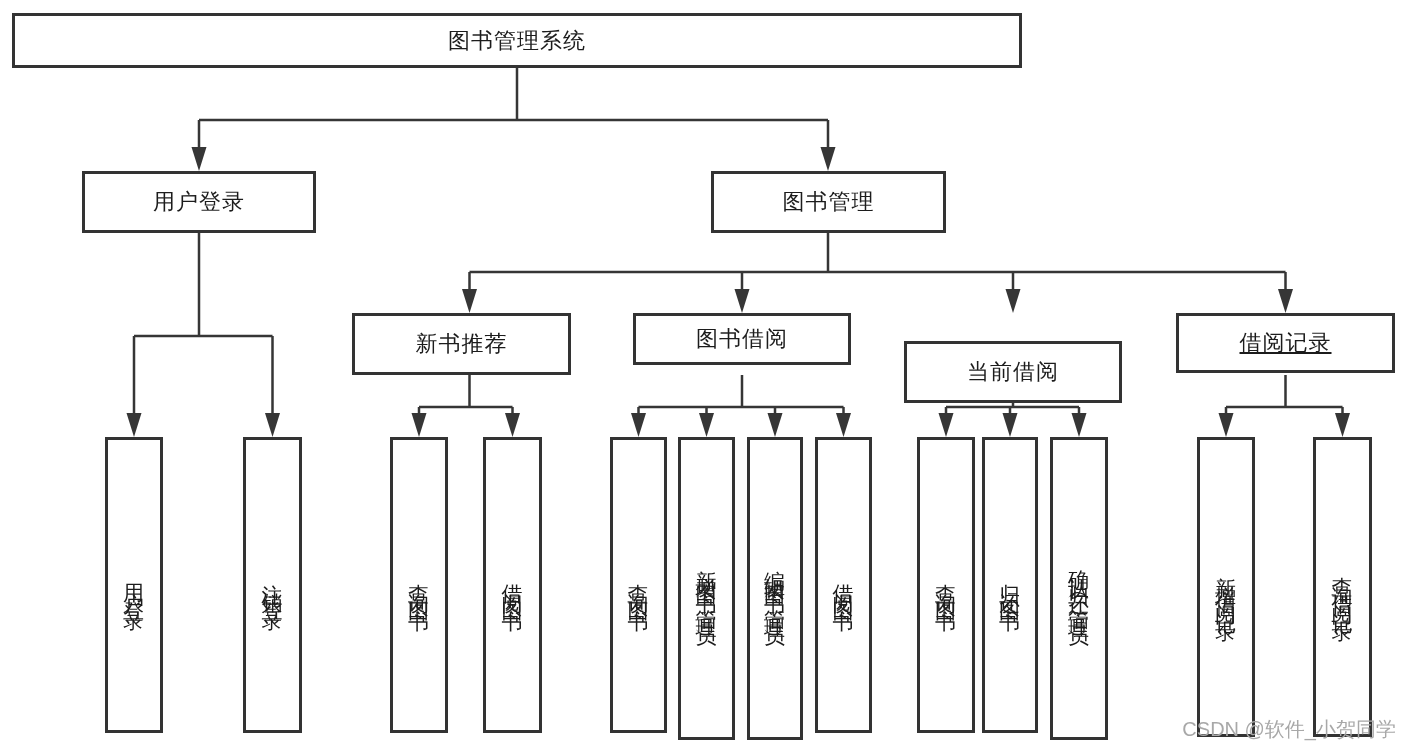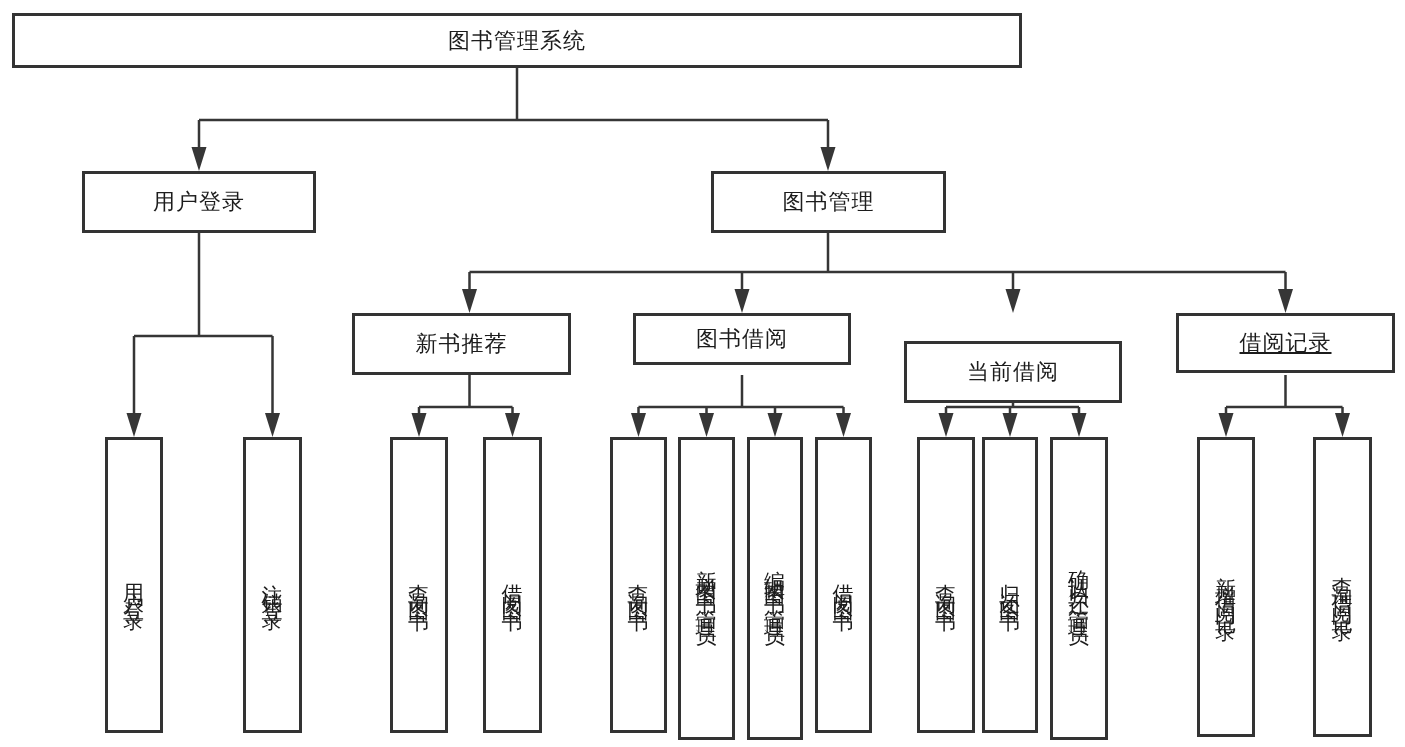--- a/index.html
+++ b/index.html
@@ -183,13 +183,14 @@
   <div class="node vbox n10">
     <span class="vtext">确认归还（管理员）</span>
   </div>
   <div class="node vbox n11">
     <span class="vtext">新增借阅记录</span>
   </div>
   <div class="node vbox n12">
     <span class="vtext">查询借阅记录</span>
   </div>
 
+  <div class="watermark">CSDN @软件_小贺同学</div>
 </div>
 
 </body></html>

